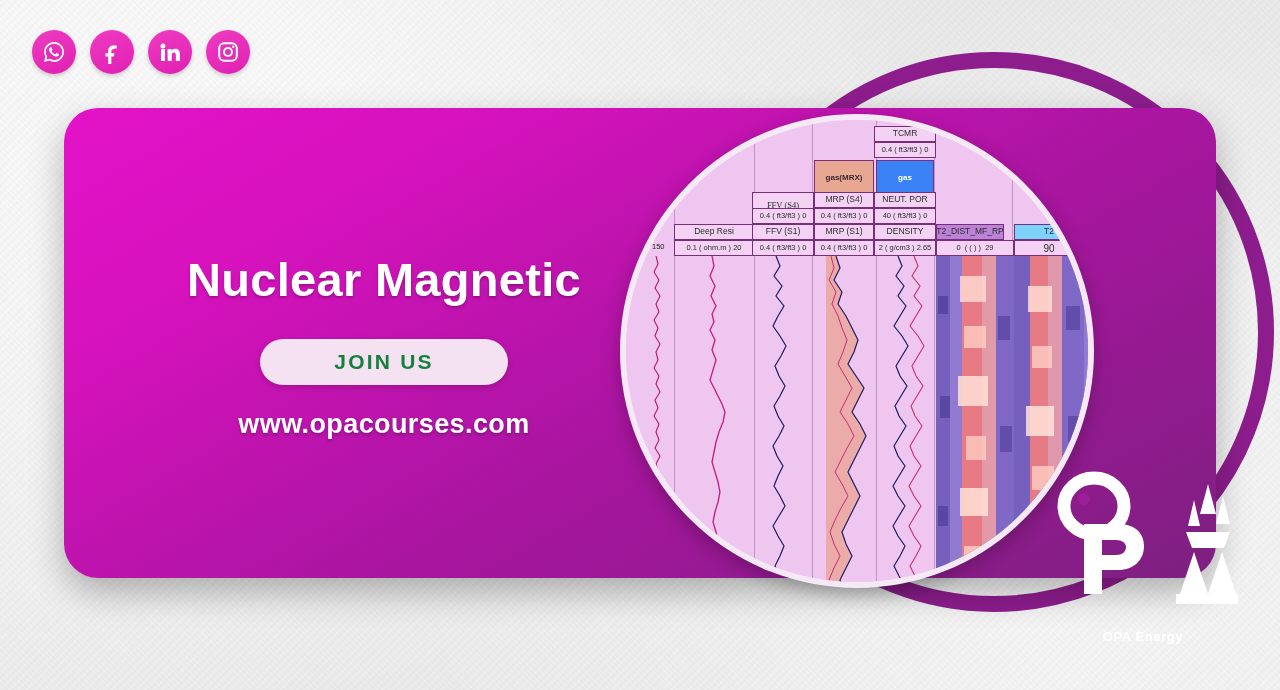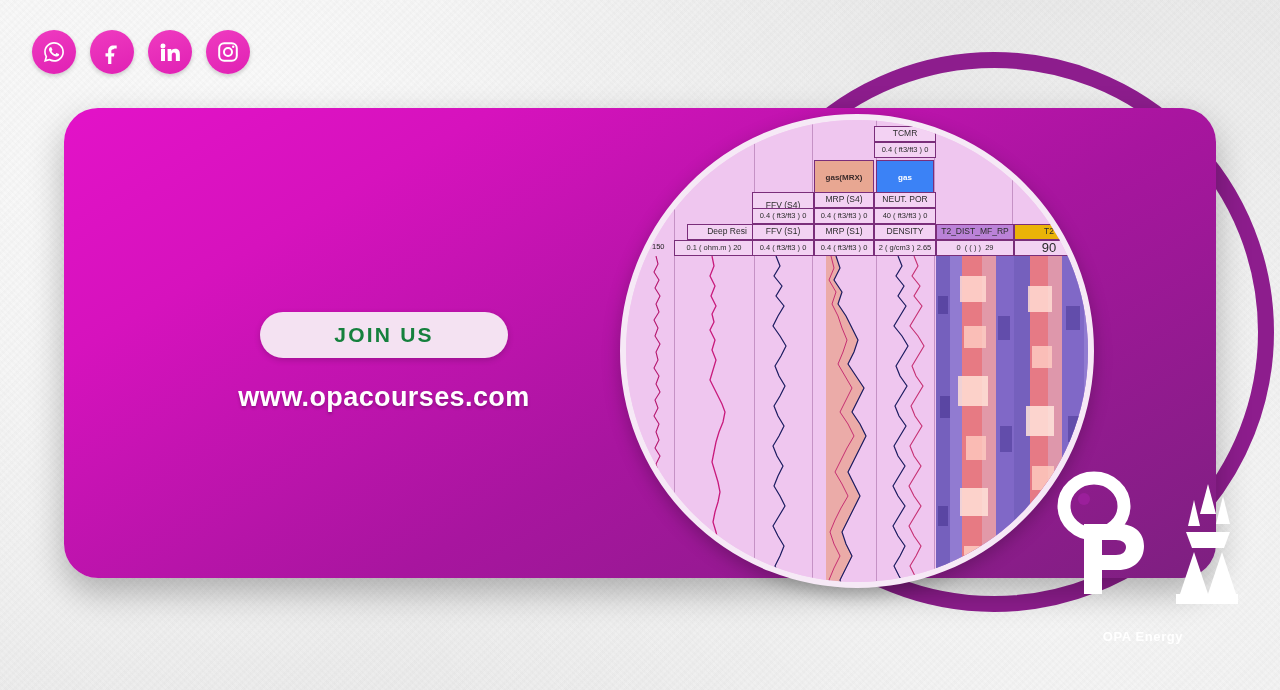--- a/index.html
+++ b/index.html
@@ -184,20 +184,21 @@
       </svg>
     </span>
   </div>
 </div>
 
 <div class="ring"></div>
 
 <div class="card">
   <div class="card-inner">
     <h1 class="title">
+      <span class="light">Nuclear Magnetic</span>
     </h1>
     <div class="join-btn">JOIN US</div>
     <div class="website">www.opacourses.com</div>
   </div>
 </div>
 
 <div class="log-circle">
   <div class="log-surface">
 
     <div class="gridline" style="left:48px;"></div>
@@ -218,21 +219,21 @@
       </span>
     </div>
 
     <div class="tag tag-gas-mrx" style="left:188px;top:40px;width:60px;height:34px;">
       <span>gas(MRX)</span>
     </div>
     <div class="tag tag-gas" style="left:250px;top:40px;width:58px;height:34px;">
       <span>gas</span>
     </div>
 
-    <div class="hdr" style="left:126px;top:72px;width:62px;height:27px;">
+    <div class="hdr" style="left:126px;top:72px;width:62px;height:27px;font-family:Liberation Serif, serif;">
       <span class="lbl">FFV (S4)</span>
     </div>
     <div class="hdr" style="left:126px;top:88px;width:62px;height:16px;">
       <span class="lbl" style="font-size:7.5px;">
         <span>0.4</span>
         ( <span>ft3/ft3</span> )
         <span>0</span>
       </span>
     </div>
 
@@ -251,21 +252,21 @@
       <span class="lbl">NEUT. POR</span>
     </div>
     <div class="hdr" style="left:248px;top:88px;width:62px;height:16px;">
       <span class="lbl" style="font-size:7.5px;">
         <span>40</span>
         ( <span>ft3/ft3</span> )
         <span>0</span>
       </span>
     </div>
 
-    <div class="hdr" style="left:61px;top:104px;width:80px;height:16px;">
+    <div class="hdr" style="left:48px;top:104px;width:80px;height:16px;">
       <span class="lbl">Deep Resi</span>
     </div>
     <div class="hdr" style="left:48px;top:120px;width:80px;height:16px;">
       <span class="lbl" style="font-size:7.5px;">
         <span>0.1</span>
         ( <span>ohm.m</span> )
         <span>20</span>
       </span>
     </div>
     <div class="scale" style="left:26px;top:122px;">150</div>
@@ -296,36 +297,36 @@
       <span class="lbl">DENSITY</span>
     </div>
     <div class="hdr" style="left:248px;top:120px;width:62px;height:16px;">
       <span class="lbl" style="font-size:7.5px;">
         <span>2</span>
         ( <span>g/cm3</span> )
         <span>2.65</span>
       </span>
     </div>
 
-    <div class="hdr" style="left:310px;top:104px;width:78px;height:16px;background:#bb82d8;">
+    <div class="hdr" style="left:310px;top:104px;width:68px;height:16px;background:#bb82d8;">
       <span class="lbl">T2_DIST_MF_RP</span>
     </div>
     <div class="hdr" style="left:310px;top:120px;width:78px;height:16px;">
       <span class="lbl" style="font-size:7.5px;">
         <span>0</span>
         &nbsp;( <span>( )</span> )&nbsp;
         <span>29</span>
       </span>
     </div>
 
-    <div class="hdr" style="left:388px;top:104px;width:70px;height:16px;background:#eab308;">
+    <div class="hdr" style="left:388px;top:104px;width:70px;height:16px;background:#7dd3fc;">
       <span class="lbl">T2</span>
     </div>
     <div class="hdr" style="left:388px;top:120px;width:70px;height:16px;">
-      <span class="lbl" style="font-size:13px;">90</span>
+      <span class="lbl" style="font-size:10px;">90</span>
     </div>
 
     <svg class="curvebox" style="left:0;top:136px;width:474px;height:340px;" viewBox="0 0 474 340" preserveAspectRatio="none">
 
       <path d="M30,0 L32,8 L28,16 L33,24 L29,32 L34,40 L30,48 L33,56 L28,64 L32,72 L29,80 L34,88 L30,96 L32,104 L28,112 L33,120 L30,128 L34,136 L29,144 L32,152 L28,160 L33,168 L30,176 L33,184 L29,192 L34,200 L30,208 L32,216 L28,224 L33,232 L30,240 L34,248 L29,256 L32,264 L28,272 L33,280 L30,288 L33,296 L29,304 L34,312 L30,320 L32,328 L29,336" fill="none" stroke="#b5176f" stroke-width="1.1"></path>
 
       <path d="M86,0 L88,10 L84,20 L89,30 L85,40 L90,50 L86,58 L88,66 L84,74 L89,84 L86,94 L90,104 L87,114 L84,124 L88,132 L92,140 L96,148 L99,156 L97,166 L93,176 L90,186 L88,196 L86,206 L89,216 L92,226 L94,236 L92,246 L89,256 L87,266 L90,276 L92,286 L89,296 L86,306 L89,316 L91,326 L88,336" fill="none" stroke="#c81a7c" stroke-width="1.3"></path>
 
       <path d="M150,0 L154,10 L148,20 L156,30 L150,40 L158,50 L152,60 L147,70 L154,80 L160,90 L155,100 L149,110 L153,120 L159,130 L154,140 L148,150 L152,160 L158,170 L153,180 L147,190 L151,200 L157,210 L152,220 L148,230 L154,240 L159,250 L153,260 L147,270 L152,280 L158,290 L154,300 L149,310 L153,320 L157,330 L152,340" fill="none" stroke="#1b1b60" stroke-width="1.2"></path>
 

